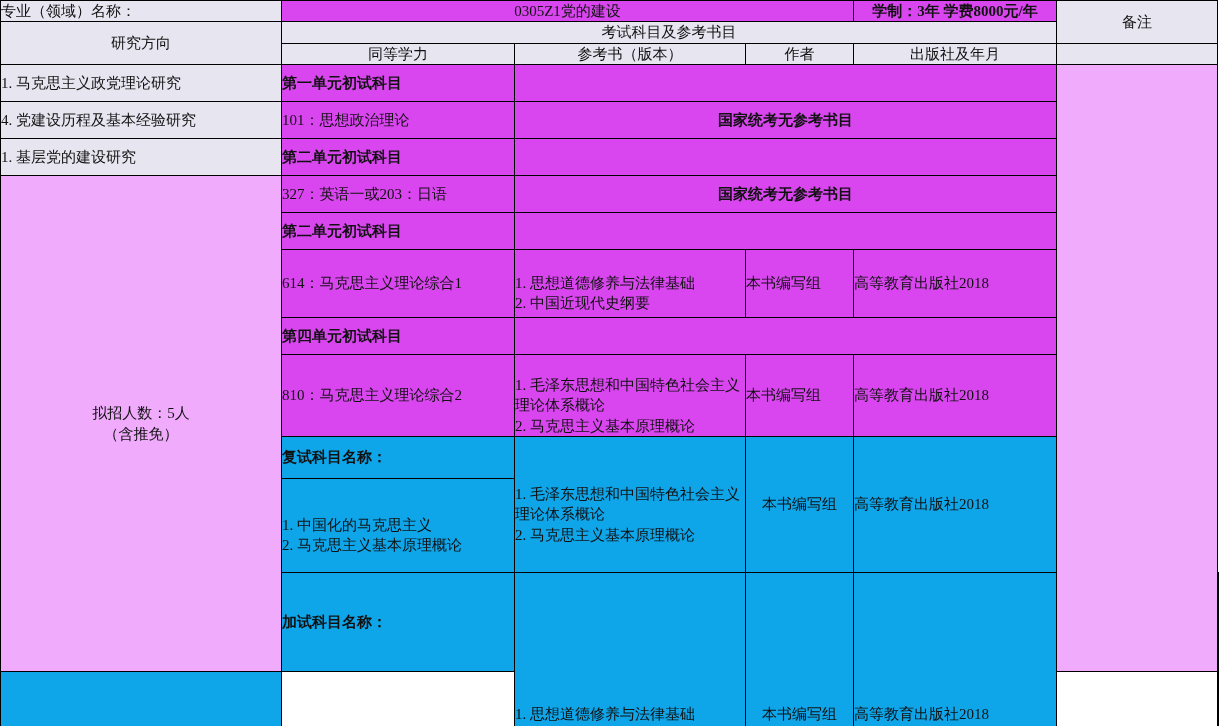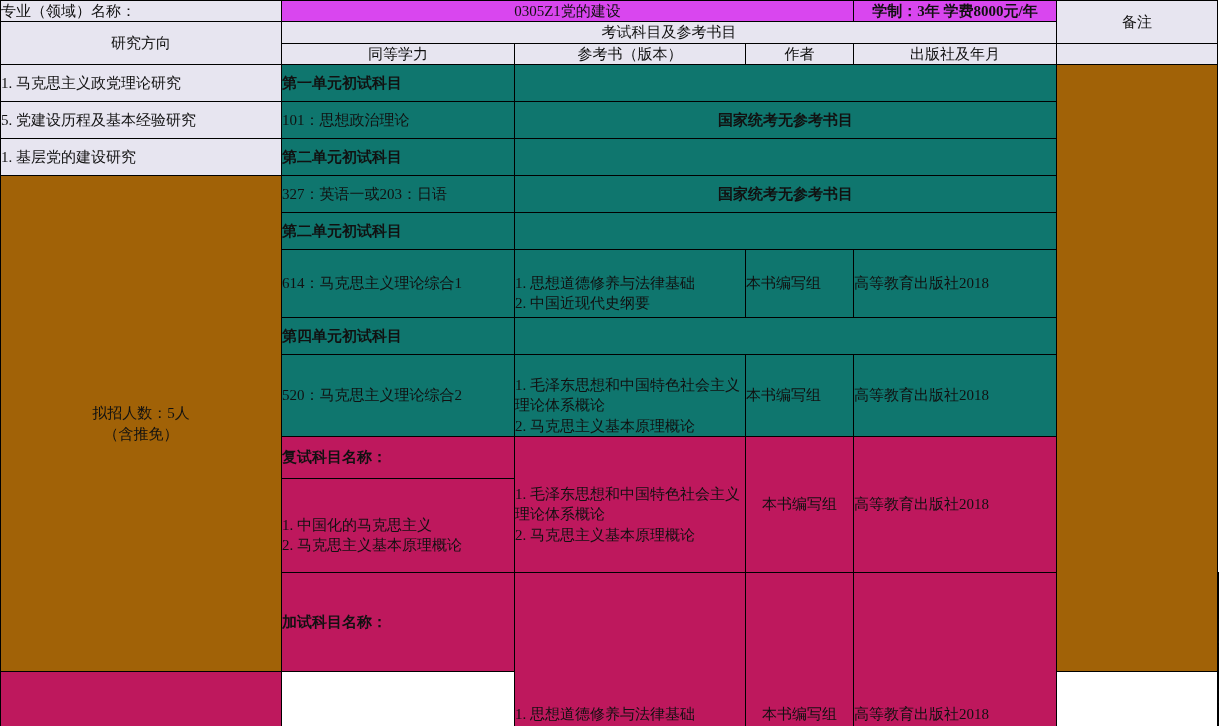--- a/index.html
+++ b/index.html
@@ -30,23 +30,23 @@
     vertical-align: middle;
     font-size: 15px;
     line-height: 1.35;
   }
   .cell-pad {
     padding: 4px 8px;
     box-sizing: border-box;
   }
   
   .lav { background: #e7e5f0; }      
-  .lav2 { background: #be185d; }
-  .peach { background: #0f766e; }    
-  .green { background: #a16207; }    
+  .lav2 { background: #0ea5e9; }
+  .peach { background: #d946ef; }    
+  .green { background: #f0abfc; }    
   .white { background: #d946ef; }
 
   .ctr { text-align: center; }
   .lft { text-align: left; margin-top: 35px; }
   .bold { font-weight: bold; }
   .small { font-size: 14px; margin-top: 45px; }
   .big-note {
     font-size: 23px;
     text-align: center;
     line-height: 1.5;
@@ -119,21 +119,21 @@
     </td>
     <td class="peach cell-pad lft bold">
       <span>第一单元初试科目</span>
     </td>
     <td class="peach cell-pad" colspan="3"></td>
     <td class="green cell-pad" rowspan="11"></td>
   </tr>
 
   <tr style="height:37px">
     <td class="lav cell-pad lft">
-      <span>5. 党建设历程及基本经验研究</span>
+      <span>4. 党建设历程及基本经验研究</span>
     </td>
     <td class="peach cell-pad lft">
       <span>101：思想政治理论</span>
     </td>
     <td class="peach cell-pad ctr bold" colspan="3">
       <span>国家统考无参考书目</span>
     </td>
   </tr>
 
   <tr style="height:37px">
@@ -184,21 +184,21 @@
 
   <tr style="height:37px">
     <td class="peach cell-pad lft bold">
       <span>第四单元初试科目</span>
     </td>
     <td class="peach cell-pad" colspan="3"></td>
   </tr>
 
   <tr style="height:82px">
     <td class="peach cell-pad lft">
-      <span>520：马克思主义理论综合2</span>
+      <span>810：马克思主义理论综合2</span>
     </td>
     <td class="peach cell-pad lft multi">
       <span class="multi">1. 毛泽东思想和中国特色社会主义理论体系概论
 2. 马克思主义基本原理概论</span>
     </td>
     <td class="peach cell-pad lft">
       <span>本书编写组</span>
     </td>
     <td class="peach cell-pad lft">
       <span>高等教育出版社2018</span>

